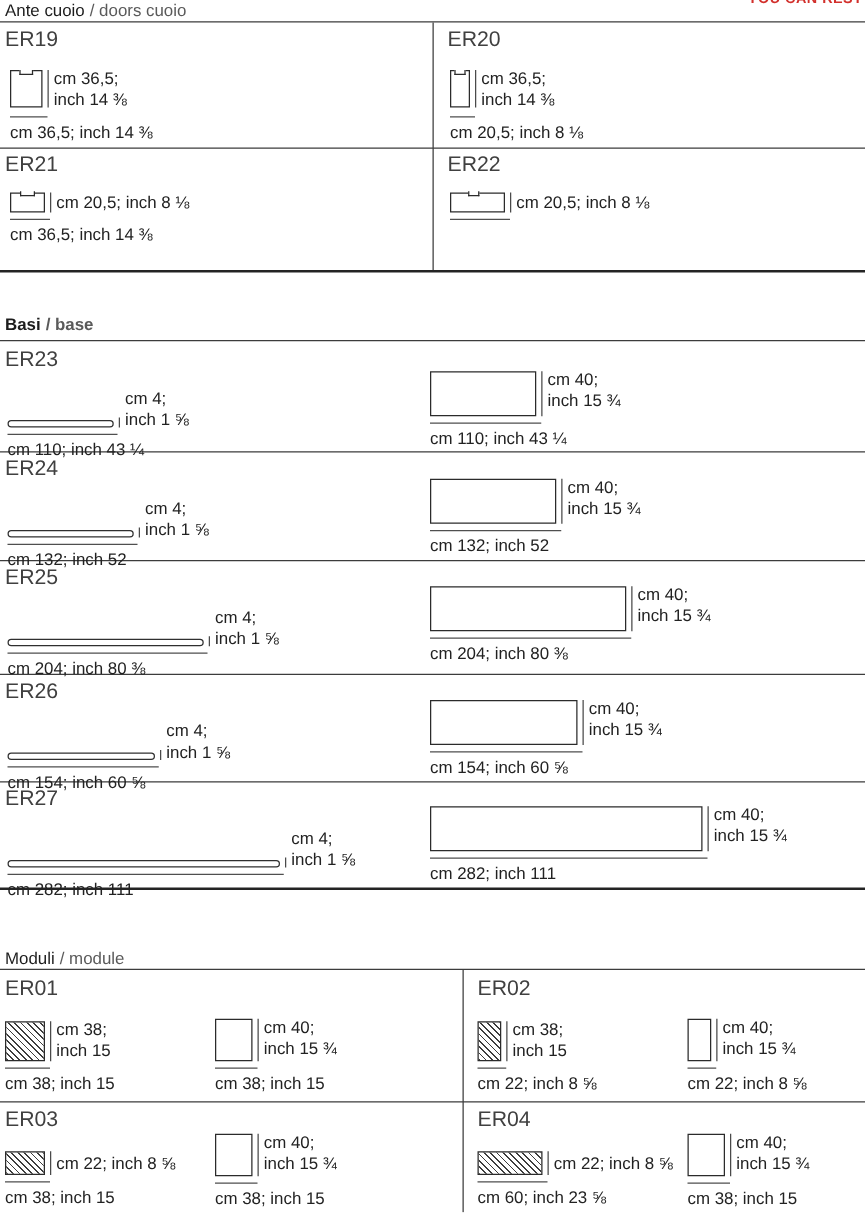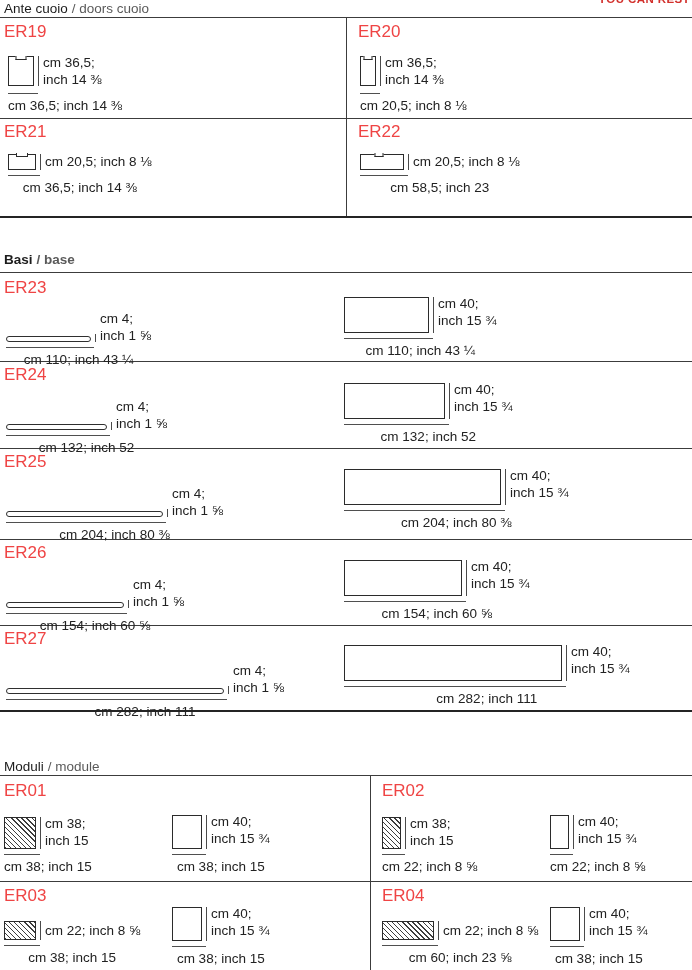--- a/index.html
+++ b/index.html
@@ -14,42 +14,42 @@
   .sec-title .t1 { color:#1c1c1c; }
   .sec-title .t2 { color:#5a5a5a; margin-left:4px; }
   .watermark {
     position:absolute; top:-7px; right:2px; font-size:11.5px; font-weight:bold;
     letter-spacing:.4px; white-space:nowrap;
   }
   .section { position:absolute; left:0; width:692px; border-top:1px solid #3c3c3c; }
   .sec-bottom { border-bottom:2px solid #242424; }
   .vdiv { position:absolute; top:0; bottom:0; width:1px; background:#3c3c3c; }
   .hdiv { position:absolute; left:0; right:0; height:1px; background:#3c3c3c; }
-  .code { position:absolute; font-size:17px; line-height:20px; color:#ef4444; white-space:nowrap; }
+  .code { position:absolute; font-size:17px; line-height:20px; color:#404040; white-space:nowrap; }
   .fig { position:absolute; }
   .srow { display:flex; align-items:flex-start; }
   .srow.mid { align-items:center; }
   .srow.end { align-items:flex-end; }
   .shape { position:relative; border:1.3px solid #2b2b2b; background:#fff; flex:none; }
   .shape .notch {
     position:absolute; top:-1.3px; left:50%; transform:translateX(-50%);
     height:4px; background:#fff; border:1px solid #2b2b2b; border-top:none;
   }
   .shape.hatch {
     background:repeating-linear-gradient(45deg,#3d3d3d 0,#3d3d3d 1px,transparent 1px,transparent 3.6px);
   }
   .profile { height:6px; border:1px solid #2f2f2f; border-radius:3px/50%; background:#fff; flex:none; }
   .dimv { flex:none; width:1px; background:#4a4a4a; margin:0 4px 0 4px; }
   .dl { font-size:13.5px; line-height:17px; color:#222; white-space:nowrap; }
   .dl span { display:block; }
   .srow .dl { margin-top:-2px; }
   .srow.mid .dl { margin-top:0; }
   .srow.end .dl { margin-top:12px; margin-bottom:-2px; }
   .wline { display:block; height:1px; background:#4f4f4f; margin-top:5px; }
-  .wtext { font-size:13.5px; line-height:17px; margin-top:3px; white-space:nowrap; color:#222;text-align:center; }
+  .wtext { font-size:13.5px; line-height:17px; margin-top:3px; white-space:nowrap; color:#222; }
 </style>
 </head>
 <body>
 
 <div id="page">
 
   <div class="watermark" style="color:#d2302c;">YOU CAN REST</div>
 
   <div class="sec-title" style="left:4px; top:1px;">
     <span class="t1">Ante cuoio</span><span class="t2">/ doors cuoio</span>
@@ -111,21 +111,20 @@
       <div class="srow mid">
         <div class="shape" style="width:44px; height:16px;">
             <span class="notch" style="width:9px; left:42%;"></span>
           </div>
         <i class="dimv" style="height:16px;"></i>
         <div class="dl">
           <span>cm 20,5; inch 8 ⅛</span>
         </div>
       </div>
       <i class="wline" style="width:48px;"></i>
-      <div class="wtext">cm 58,5; inch 23</div>
     </div>
   </div>
 
   <div class="sec-title" style="left:4px; top:252px;font-weight:bold;">
     <span class="t1">Basi</span><span class="t2">/ base</span>
   </div>
 
   <div class="section sec-bottom" style="top:272px; height:440px;">
     <div class="hdiv" style="top:88px;"></div>
     <div class="hdiv" style="top:175px;"></div>

